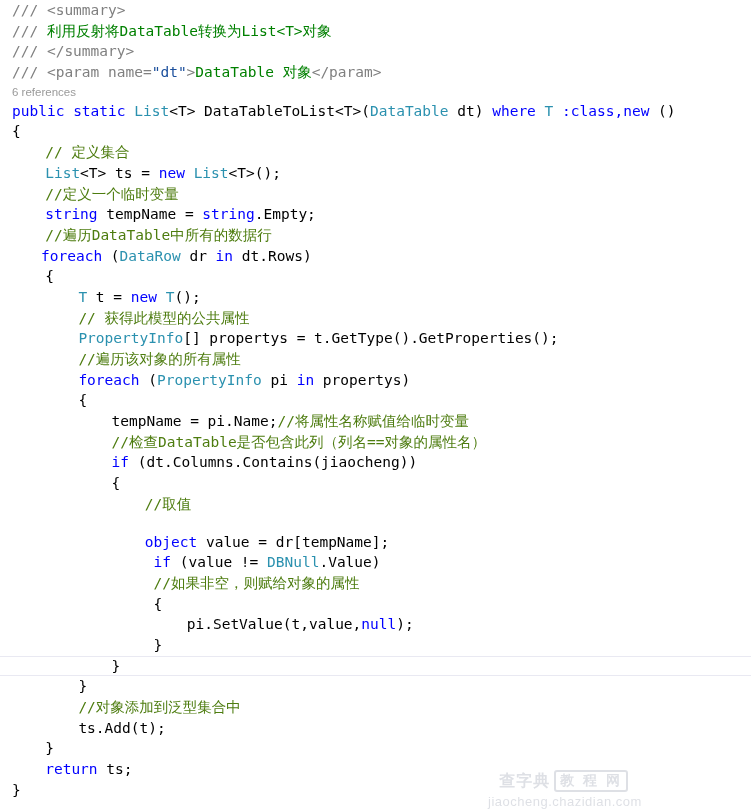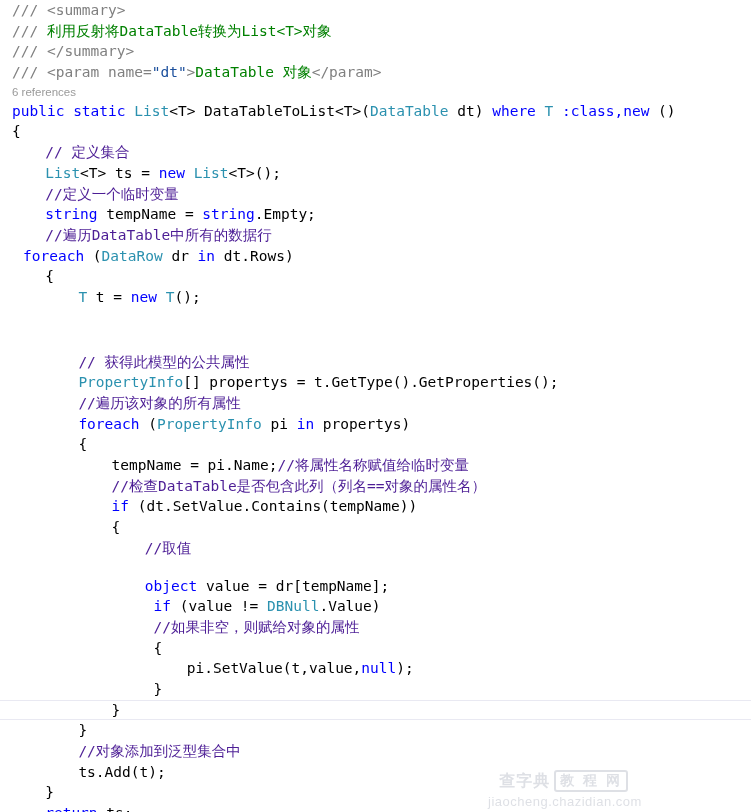--- a/index.html
+++ b/index.html
@@ -55,21 +55,21 @@
     background: #ffffff;
     border-top: 1.5px solid #e9e9f2;
     border-bottom: 1.5px solid #e9e9f2;
     height: 20.7px;
     line-height: 18px;
   }
 
   
   .kw   { color: #0000ff; }
   .typ  { color: #2b91af; }
-  .cmt  { color: #4c1d95; }
+  .cmt  { color: #4d7c0f; }
   .xcmt { color: #008000; }
   .xtag { color: #808080; }
   .xval { color: #1b4f9c; }
   .pln  { color: #000000; }
 
   .watermark {
     position: absolute;
     right: 6px;
     bottom: 4px;
     width: 140px;
@@ -120,31 +120,31 @@
       <div class="line" style="padding-left: 12px;"><span class="xtag">/// </span><span class="xtag">&lt;/summary&gt;</span></div>
       <div class="line" style="padding-left: 12px;"><span class="xtag">/// </span><span class="xtag">&lt;param name=</span><span class="xval">"dt"</span><span class="xtag">&gt;</span><span class="xcmt">DataTable 对象</span><span class="xtag">&lt;/param&gt;</span></div>
       <div class="line codelens">6 references</div>
       <div class="line" style="padding-left: 12px;"><span class="kw">public</span><span class="pln"> </span><span class="kw">static</span><span class="pln"> </span><span class="typ">List</span><span class="pln">&lt;T&gt; DataTableToList&lt;T&gt;(</span><span class="typ">DataTable</span><span class="pln"> dt) </span><span class="kw">where</span><span class="pln"> </span><span class="typ">T</span><span class="pln"> </span><span class="kw">:class,new</span><span class="pln"> ()</span></div>
       <div class="line" style="padding-left: 12px;"><span class="pln">{</span></div>
       <div class="line" style="padding-left: 45.2px;"><span class="cmt">// 定义集合</span></div>
       <div class="line" style="padding-left: 45.2px;"><span class="typ">List</span><span class="pln">&lt;T&gt; ts = </span><span class="kw">new</span><span class="pln"> </span><span class="typ">List</span><span class="pln">&lt;T&gt;();</span></div>
       <div class="line" style="padding-left: 45.2px;"><span class="cmt">//定义一个临时变量</span></div>
       <div class="line" style="padding-left: 45.2px;"><span class="kw">string</span><span class="pln"> tempName = </span><span class="kw">string</span><span class="pln">.Empty;</span></div>
       <div class="line" style="padding-left: 45.2px;"><span class="cmt">//遍历DataTable中所有的数据行</span></div>
-      <div class="line" style="padding-left: 23px;"><span class="kw">foreach</span><span class="pln"> (</span><span class="typ">DataRow</span><span class="pln"> dr </span><span class="kw">in</span><span class="pln"> dt.Rows)</span></div>
+      <div class="line" style="padding-left: 41px;"><span class="kw">foreach</span><span class="pln"> (</span><span class="typ">DataRow</span><span class="pln"> dr </span><span class="kw">in</span><span class="pln"> dt.Rows)</span></div>
       <div class="line" style="padding-left: 45.2px;"><span class="pln">{</span></div>
       <div class="line" style="padding-left: 78.4px;"><span class="typ">T</span><span class="pln"> t = </span><span class="kw">new</span><span class="pln"> </span><span class="typ">T</span><span class="pln">();</span></div>
-      <div class="line" style="padding-left: 78.4px; margin-top: 44px;"><span class="cmt">// 获得此模型的公共属性</span></div>
+      <div class="line" style="padding-left: 78.4px;"><span class="cmt">// 获得此模型的公共属性</span></div>
       <div class="line" style="padding-left: 78.4px;"><span class="typ">PropertyInfo</span><span class="pln">[] propertys = t.GetType().GetProperties();</span></div>
       <div class="line" style="padding-left: 78.4px;"><span class="cmt">//遍历该对象的所有属性</span></div>
       <div class="line" style="padding-left: 78.4px;"><span class="kw">foreach</span><span class="pln"> (</span><span class="typ">PropertyInfo</span><span class="pln"> pi </span><span class="kw">in</span><span class="pln"> propertys)</span></div>
       <div class="line" style="padding-left: 78.4px;"><span class="pln">{</span></div>
       <div class="line" style="padding-left: 111.6px;"><span class="pln">tempName = pi.Name;</span><span class="cmt">//将属性名称赋值给临时变量</span></div>
       <div class="line" style="padding-left: 111.6px;"><span class="cmt">//检查DataTable是否包含此列（列名==对象的属性名）</span></div>
-      <div class="line" style="padding-left: 111.6px;"><span class="kw">if</span><span class="pln"> (dt.SetValue.Contains(tempName))</span></div>
+      <div class="line" style="padding-left: 111.6px;"><span class="kw">if</span><span class="pln"> (dt.Columns.Contains(jiaocheng))</span></div>
       <div class="line" style="padding-left: 111.6px;"><span class="pln">{</span></div>
       <div class="line" style="padding-left: 144.8px;"><span class="cmt">//取值</span></div>
       <div class="line" style="padding-left: 144.8px; margin-top: 17px;"><span class="kw">object</span><span class="pln"> value = dr[tempName];</span></div>
       <div class="line" style="padding-left: 144.8px;"><span class="pln"> </span><span class="kw">if</span><span class="pln"> (value != </span><span class="typ">DBNull</span><span class="pln">.Value)</span></div>
       <div class="line" style="padding-left: 144.8px;"><span class="cmt"> //如果非空，则赋给对象的属性</span></div>
       <div class="line" style="padding-left: 144.8px;"><span class="pln"> {</span></div>
       <div class="line" style="padding-left: 178px;"><span class="pln"> pi.SetValue(t,value,</span><span class="kw">null</span><span class="pln">);</span></div>
       <div class="line" style="padding-left: 144.8px;"><span class="pln"> }</span></div>
       <div class="line current" style="padding-left: 111.6px;"><span class="pln">}</span></div>
       <div class="line" style="padding-left: 78.4px;"><span class="pln">}</span></div>

